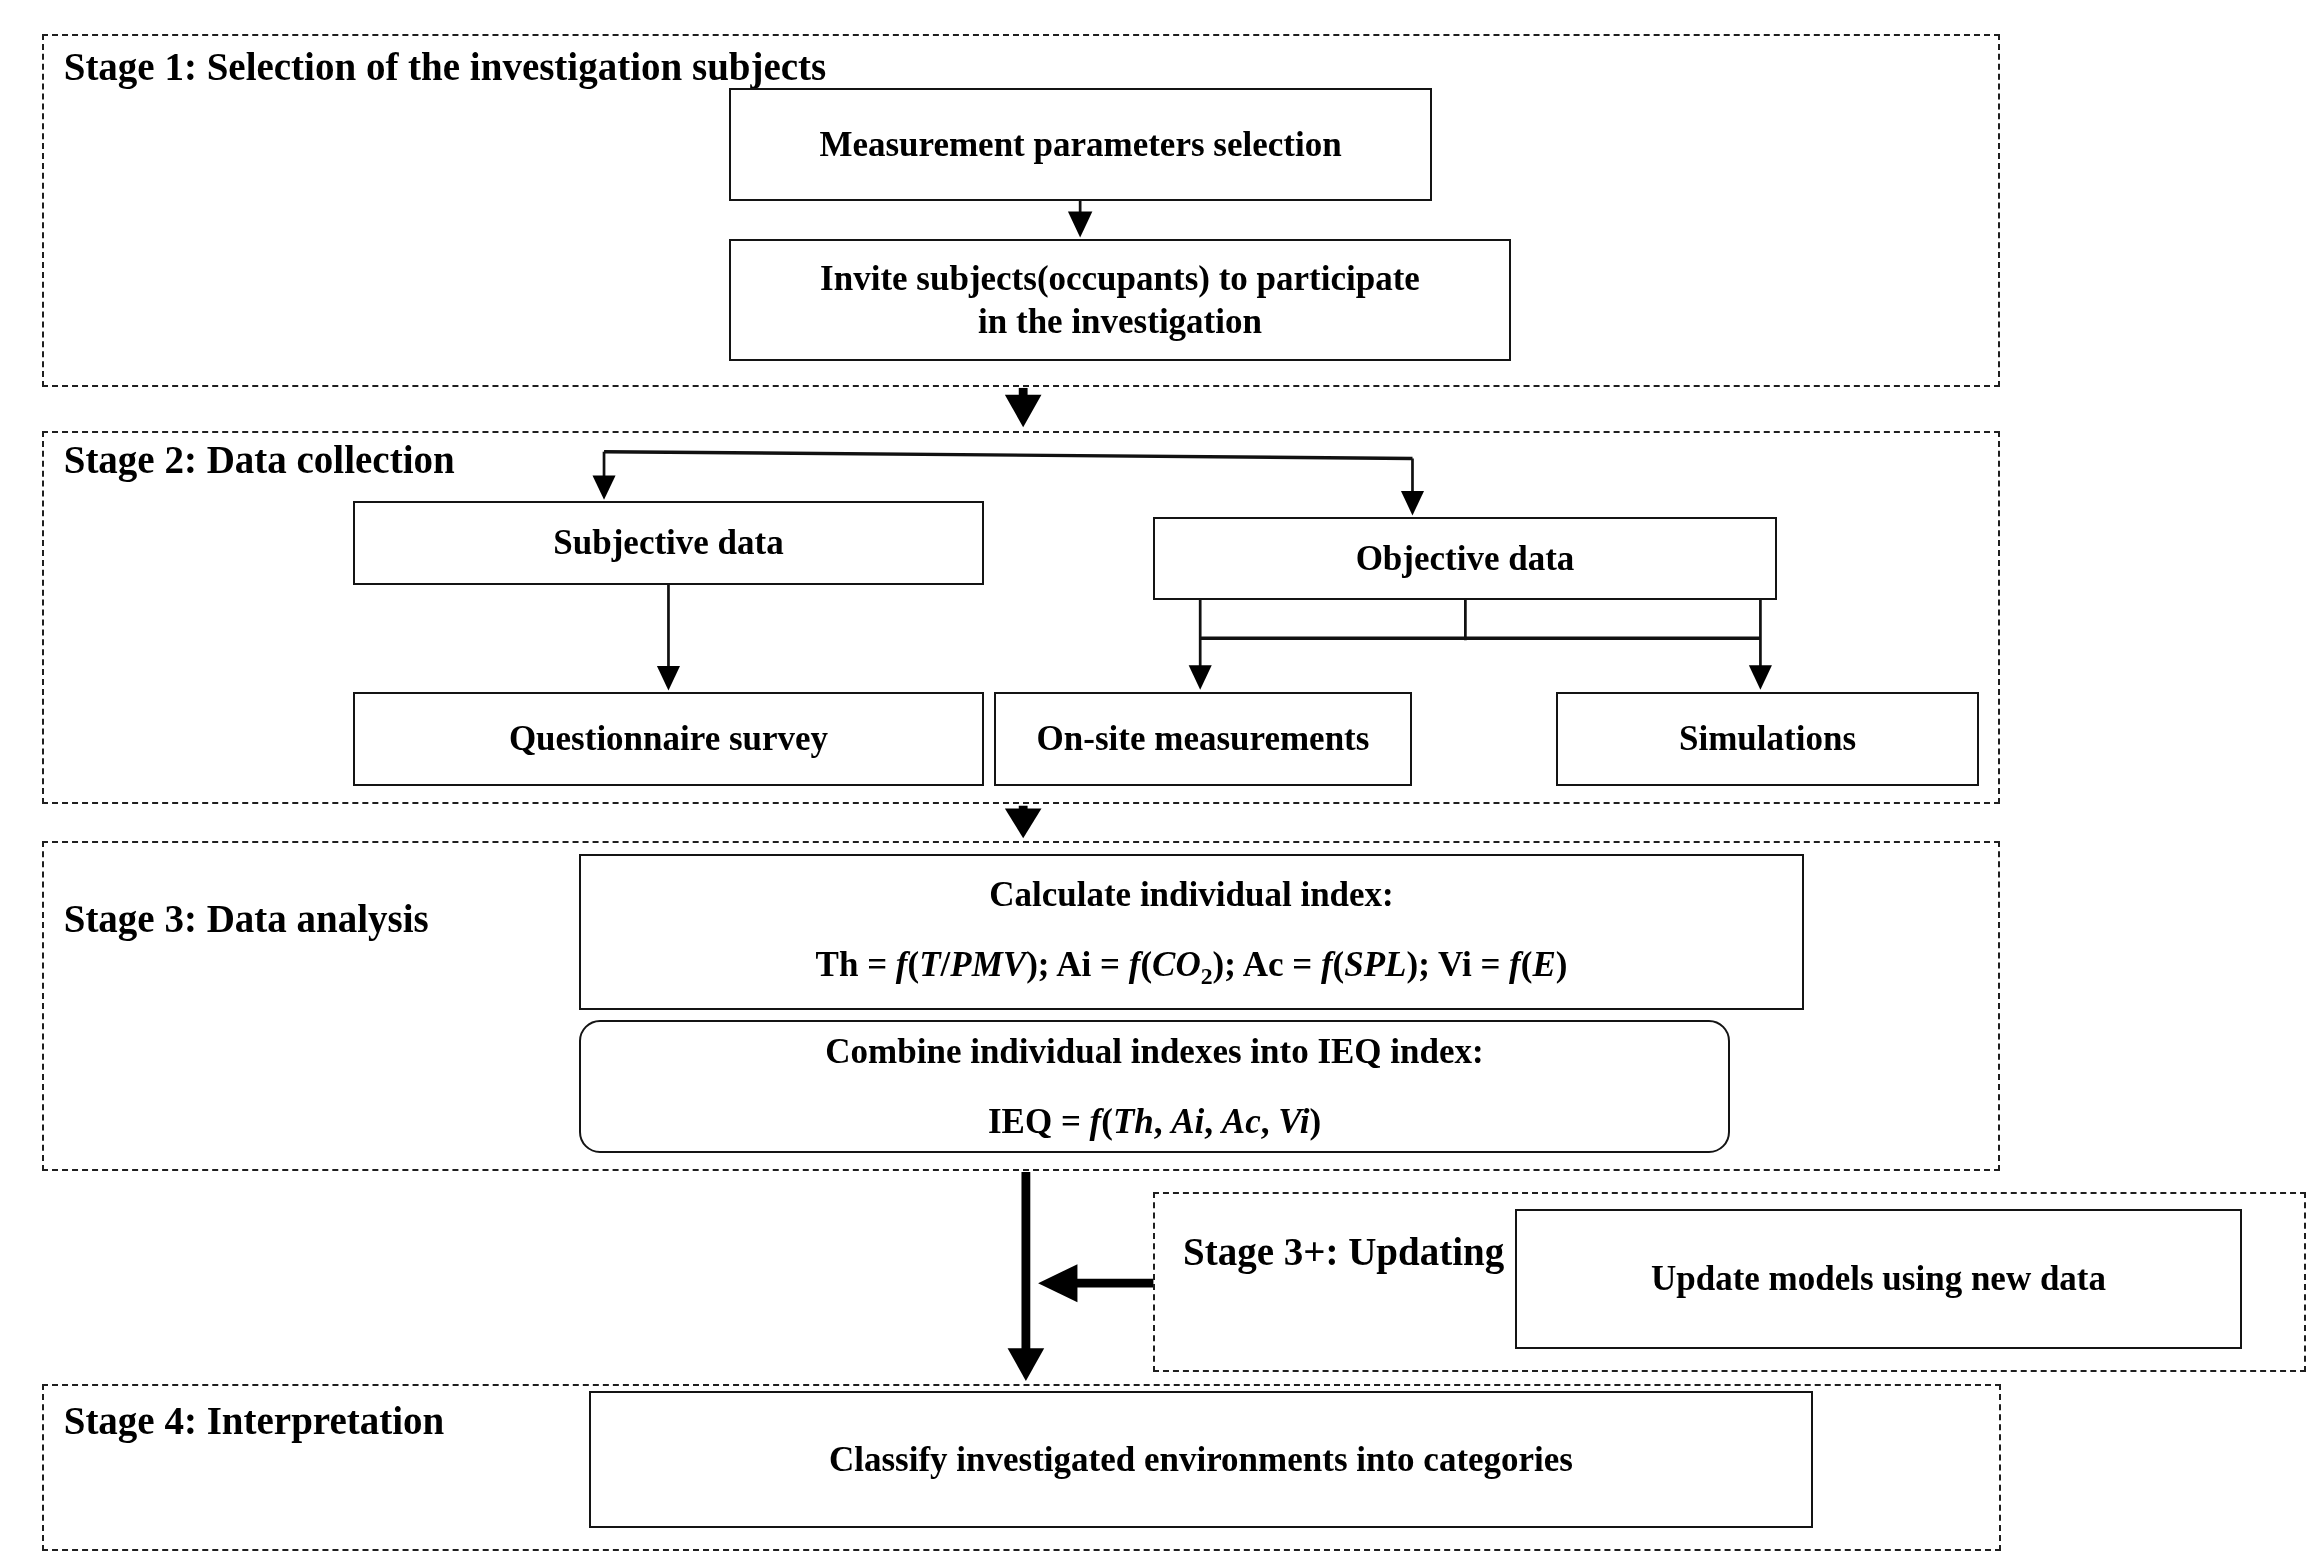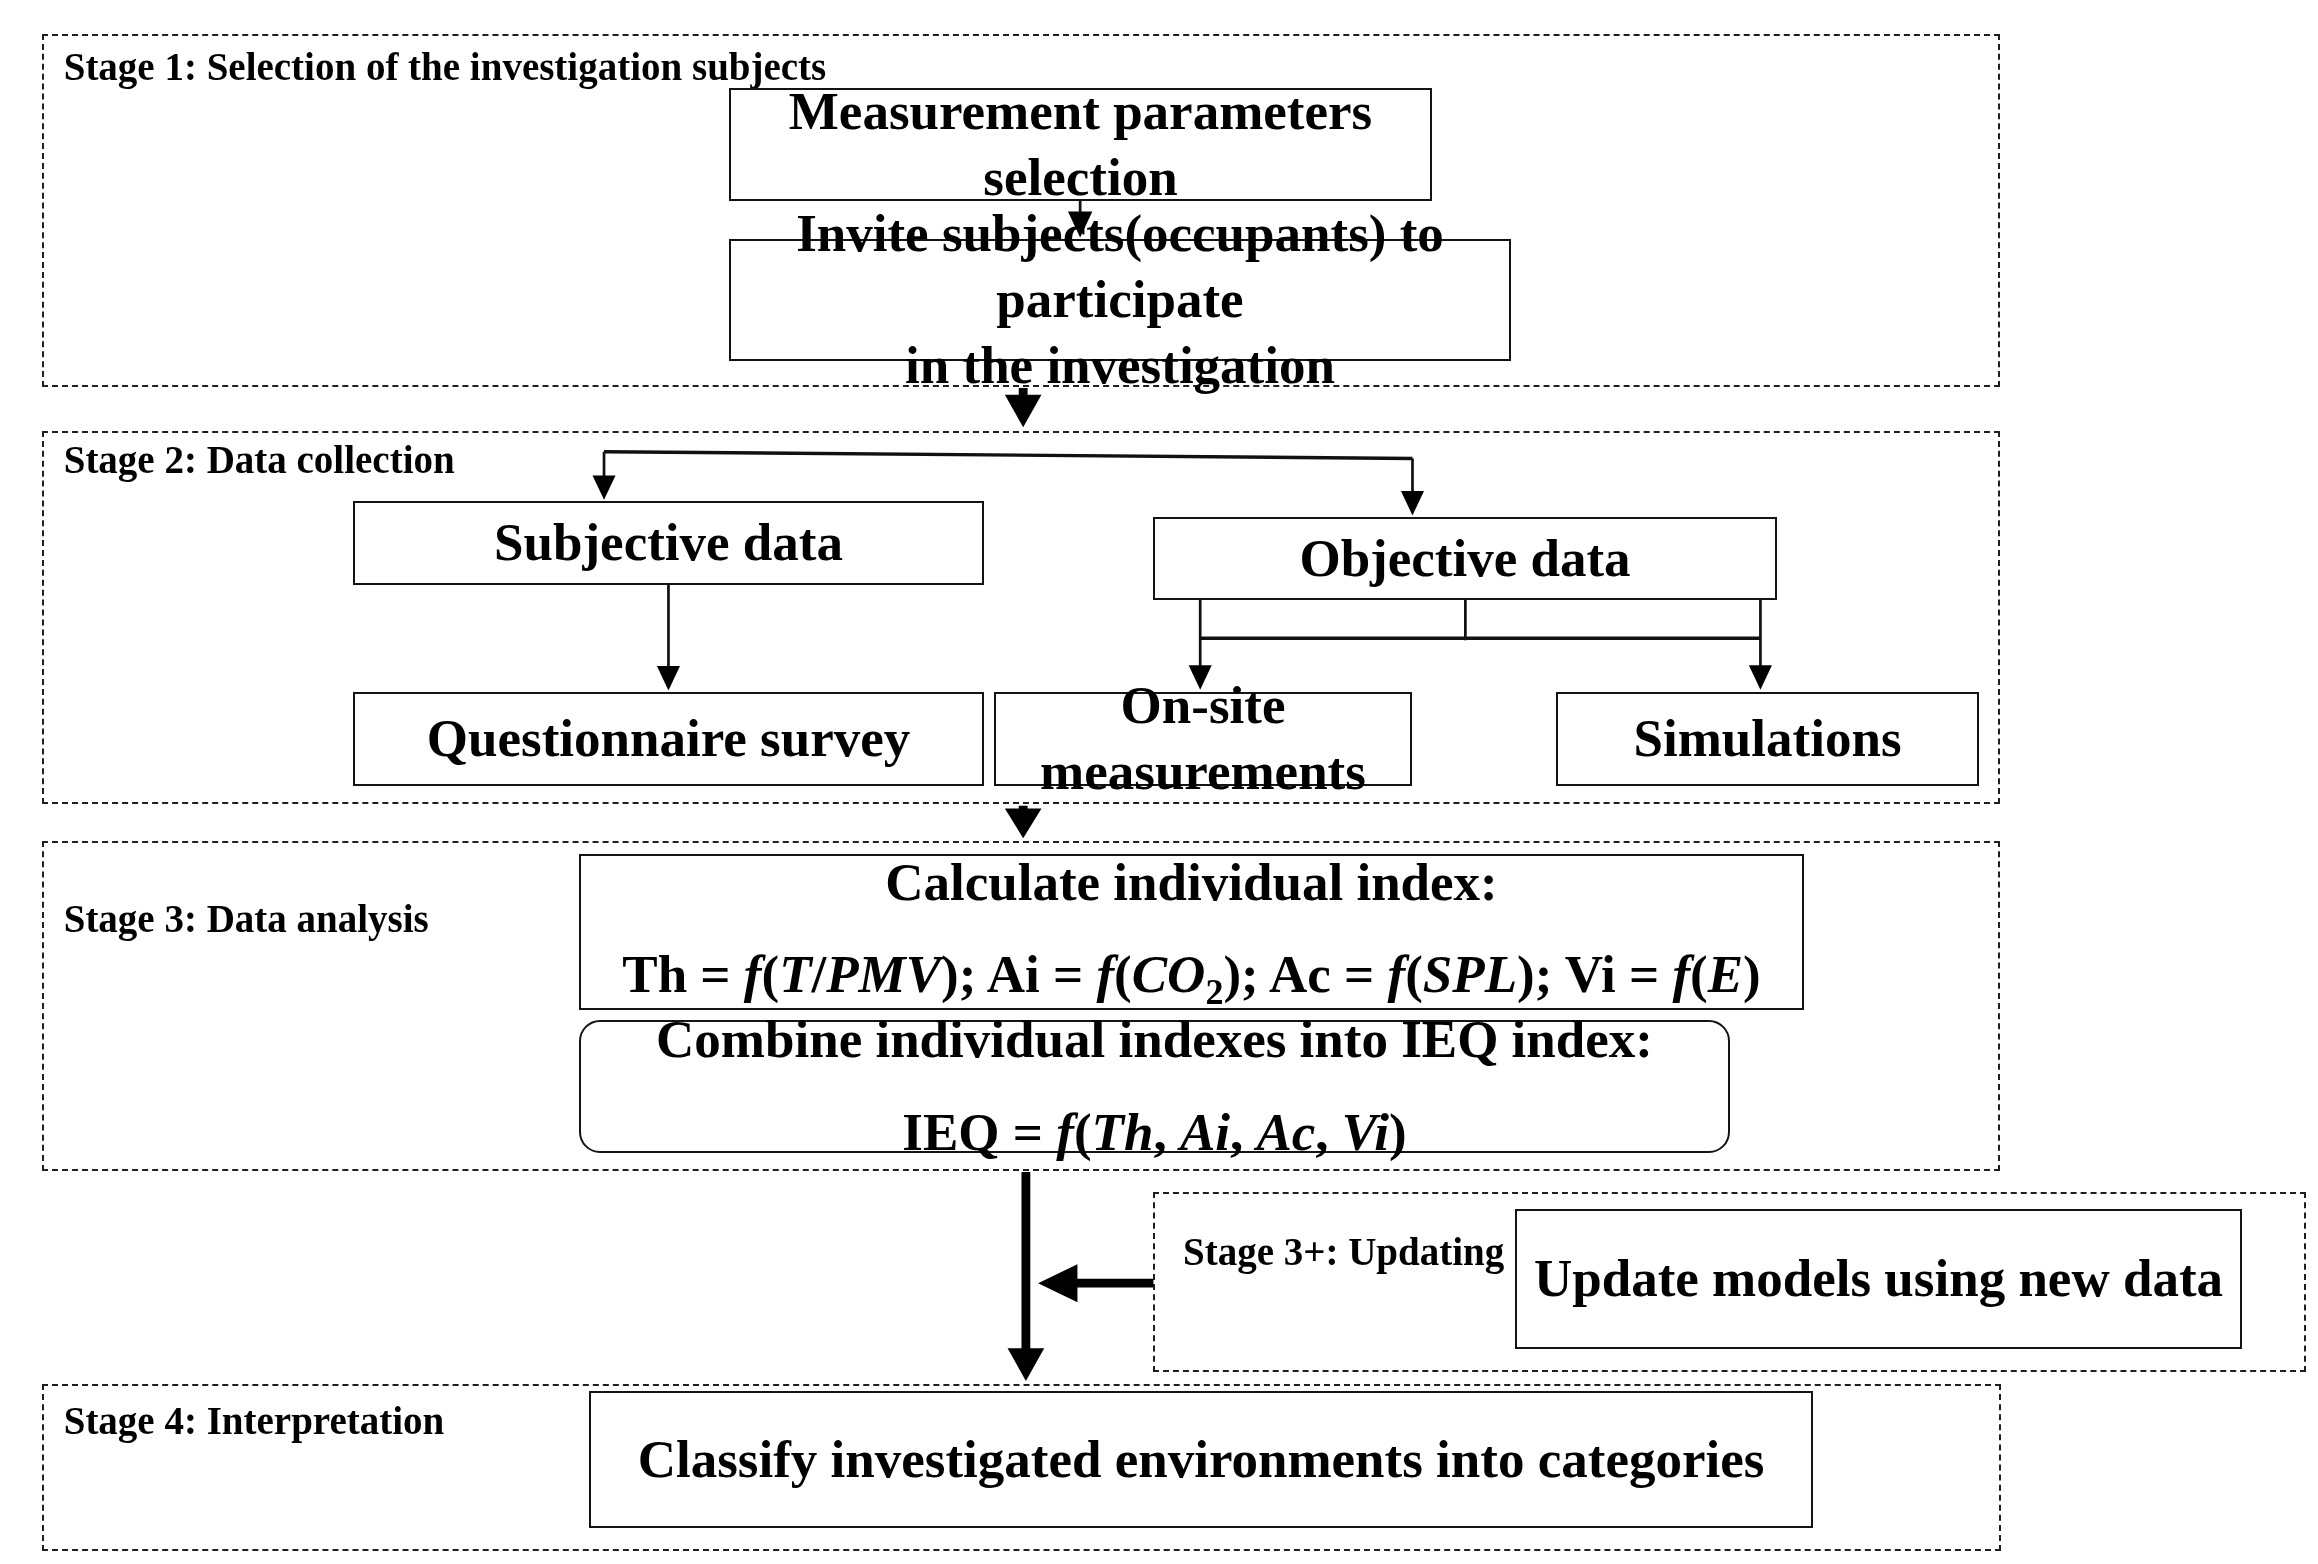--- a/index.html
+++ b/index.html
@@ -28,21 +28,21 @@
   .box {
     position: absolute;
     box-sizing: border-box;
     border: 2.7px solid #141414;
     background: #ffffff;
     display: flex;
     flex-direction: column;
     align-items: center;
     justify-content: center;
     text-align: center;
-    font-size: 53px;
+    font-size: 35px;
     line-height: 1.24;
     color: #000000;
     padding: 2.7px 6.8px;
   }
   .box .formula { margin-top: 27px; }
   sub { font-size: 68%; }
   svg.connectors {
     position: absolute;
     left: 0; top: 0;
     width: 2319px; height: 1564px;

